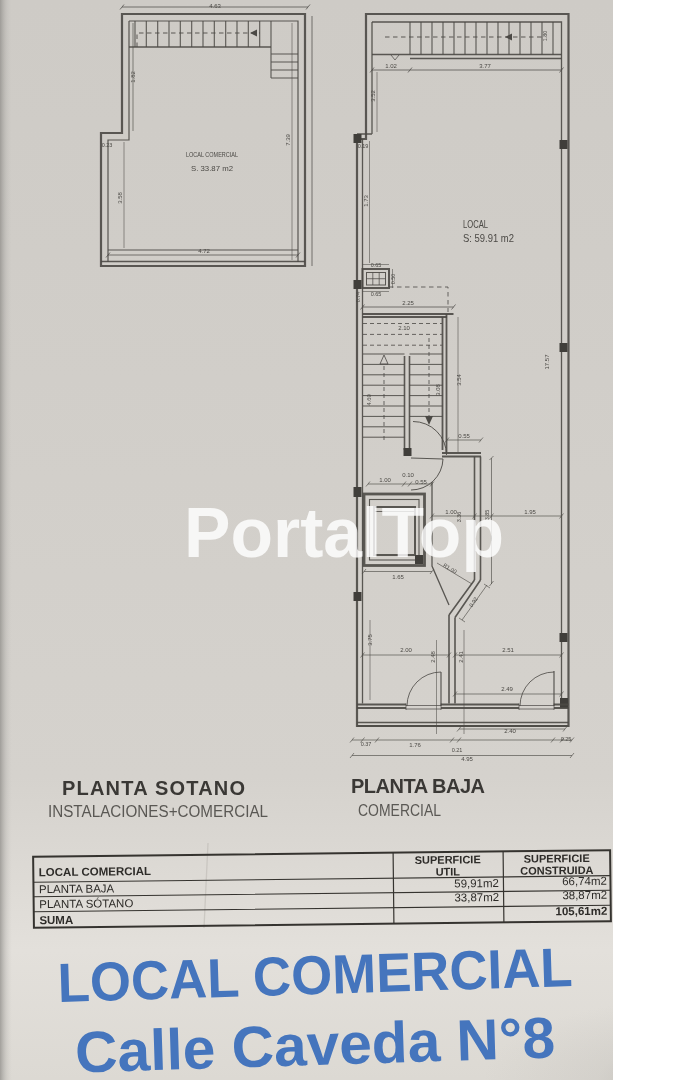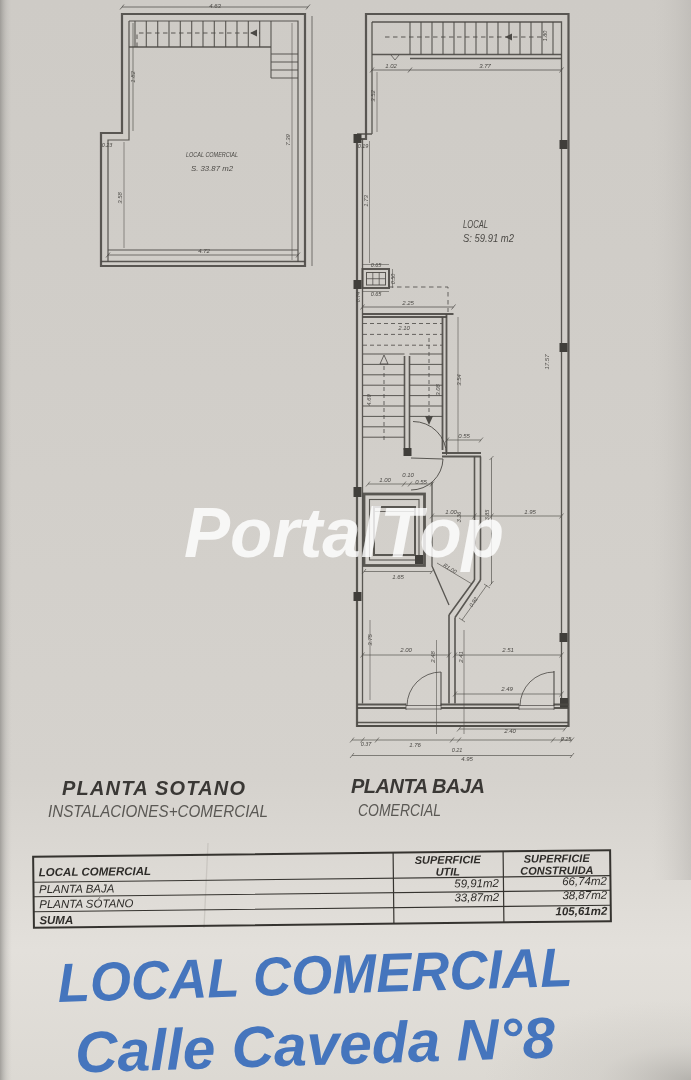--- a/index.html
+++ b/index.html
@@ -1,17 +1,17 @@
 <!DOCTYPE html>
 <html><head>
 <meta charset="utf-8">
 <style>
   html,body{margin:0;padding:0;}
-  #page{position:relative;width:691px;height:1080px;overflow:hidden;
-        background:#a3a3a3;font-family:"Liberation Sans", sans-serif;font-style:italic;}
+  #page{position:relative;width:613px;height:1080px;overflow:hidden;
+        background:#a3a3a3;font-family:"Liberation Sans", sans-serif;}
   svg text{font-family:"Liberation Sans", sans-serif;}
 </style>
 </head>
 <body>
 <div id="page">
 <svg width="691" height="1080" viewBox="0 0 691 1080">
 <defs>
   <linearGradient id="paperv" x1="0" y1="0" x2="0" y2="1">
     <stop offset="0" stop-color="#cecbc6"></stop>
     <stop offset="0.35" stop-color="#d1cec9"></stop>

